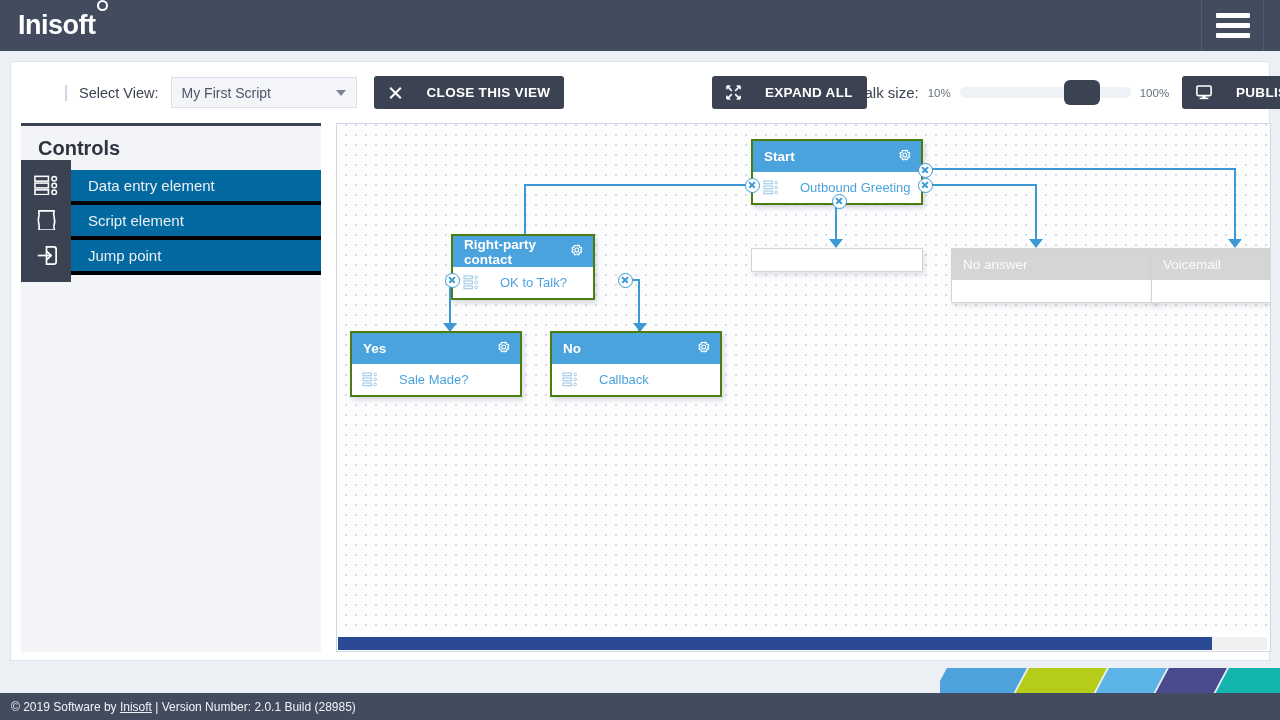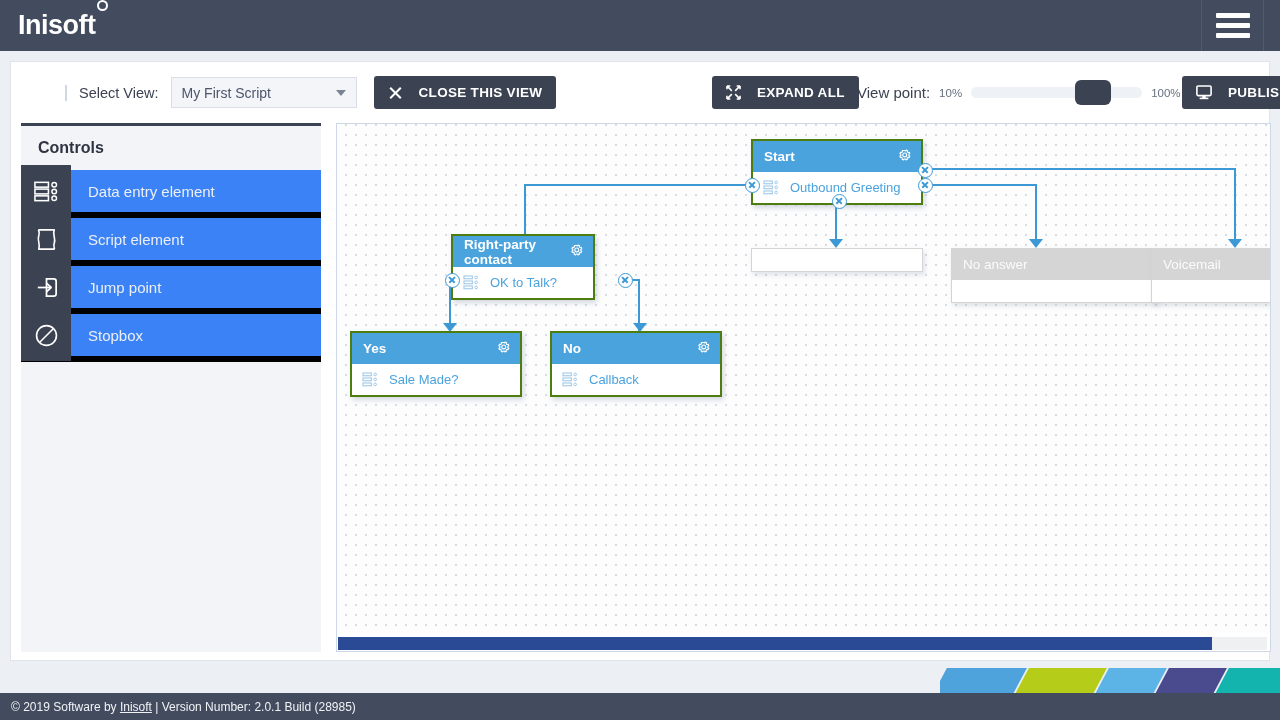--- a/index.html
+++ b/index.html
@@ -57,21 +57,21 @@
     background: #f3f5f9; border: 1px solid #d9dee8;
     display: flex; align-items: center; justify-content: space-between;
     padding: 0 10px; color: #4c566a; font-size: 14px;
   }
   .caret-down {
     width: 0; height: 0; border-left: 5px solid transparent; border-right: 5px solid transparent;
     border-top: 6px solid #7b8494;
   }
   .btn-dark {
     background: #3b4252; color: #ffffff; border: none; border-radius: 3px;
-    height: 33px; display: flex; align-items: center; gap: 16px;
+    height: 33px; display: flex; align-items: center; gap: 24px;
     padding: 13px 14px; font-size: 13.5px; font-weight: bold; letter-spacing: 0.3px;
     cursor: pointer; font-family: "Liberation Sans", sans-serif;
   }
   .btn-close-view { margin-left: 17px; }
   .x-icon { position: relative; width: 15px; height: 15px; }
   .x-icon:before, .x-icon:after {
     content: ""; position: absolute; left: 0; top: 6.5px; width: 15px; height: 2px; background: #fff;
   }
   .x-icon:before { transform: rotate(45deg); }
   .x-icon:after  { transform: rotate(-45deg); }
@@ -95,25 +95,25 @@
   
   .content { position: absolute; left: 0; top: 61px; right: 0; bottom: 0; }
 
   
   .sidebar {
     position: absolute; left: 10px; top: 0; width: 300px; height: 529px;
     background: #f2f4f8; border-top: 3px solid #3b4252;
   }
   .sidebar-title {
     height: 44px; display: flex; align-items: center; padding-left: 17px;
-    color: #2e3440; font-size: 16px; font-weight: bold;
+    color: #2e3440; font-size: 20px; font-weight: bold;
   }
   .ctrl-item {
-    height: 48px; background: #3b82f6; display: flex; align-items: center;
-    border-bottom: 6px solid #000000; cursor: pointer;
+    height: 35px; background: #0369a1; display: flex; align-items: center;
+    border-bottom: 4px solid #000000; cursor: pointer;
   }
   .ctrl-icon-cell {
     width: 50px; height: 52px; background: #3b4352;
     display: flex; align-items: center; justify-content: center;
   }
   .ctrl-label { color: #eceff4; font-size: 15px; padding-left: 17px; }
 
   
   .canvas-wrap {
     position: absolute; left: 325px; top: 0; width: 935px; height: 529px;
@@ -136,21 +136,21 @@
   
   .node { position: absolute; }
   .node-head {
     height: 31px; display: flex; align-items: center; justify-content: space-between;
     padding: 0 8px 0 11px; font-size: 13.5px; font-weight: bold; color: #ffffff;
   }
   .node.blue .node-head { background: #4ba3dd; }
   .node.blue { border: 2px solid #4d7c0f; box-shadow: 2px 3px 5px rgba(120,135,155,0.3); }
   .node-body {
     height: 31px; background: #ffffff; display: flex; align-items: center;
-    padding-left: 10px; gap: 10px; font-size: 13px; color: #4ba3dd;
+    padding-left: 10px; gap: 20px; font-size: 13px; color: #4ba3dd;
   }
   .node.gray { border: 1px solid #d4d4d4; box-shadow: 2px 3px 5px rgba(140,150,165,0.25); }
   .node.gray .node-head { background: #d5d5d5; color: #fbfbfb; font-weight: normal; font-size: 13.5px; }
   .node.gray .node-body { height: 22px; background: #ffffff; }
   .gear { width: 17px; height: 17px; flex: none; }
 
   
   .port {
     position: absolute; width: 15px; height: 15px; border-radius: 50%;
     background: #ffffff; border: 1.6px solid #3d98d6;
@@ -221,21 +221,21 @@
             <path d="M1 1 L6.2 6.2 M1 1 L1 4.6 M1 1 L4.6 1" stroke="#fff" stroke-width="1.7" fill="none"></path>
             <path d="M15 1 L9.8 6.2 M15 1 L15 4.6 M15 1 L11.4 1" stroke="#fff" stroke-width="1.7" fill="none"></path>
             <path d="M1 15 L6.2 9.8 M1 15 L1 11.4 M1 15 L4.6 15" stroke="#fff" stroke-width="1.7" fill="none"></path>
             <path d="M15 15 L9.8 9.8 M15 15 L15 11.4 M15 15 L11.4 15" stroke="#fff" stroke-width="1.7" fill="none"></path>
           </svg>
         </span>
         <span>EXPAND ALL</span>
       </button>
 
       <div class="viewsize-group">
-        <span class="viewsize-label">View point:</span>
+        <span class="viewsize-label">Talk size:</span>
         <span class="viewsize-min">10%</span>
         <div class="slider-track">
           <div class="slider-thumb"></div>
         </div>
         <span class="viewsize-max">100%</span>
       </div>
 
       <button class="btn-dark btn-publish">
         <span class="monitor-icon">
           <svg width="16" height="15" viewBox="0 0 16 15">
@@ -280,29 +280,20 @@
           <div class="ctrl-icon-cell">
             <svg width="27" height="27" viewBox="0 0 28 28">
               <path d="M14 5 H21.5 A2.5 2.5 0 0 1 24 7.5 V20.5 A2.5 2.5 0 0 1 21.5 23 H14 V5 Z" fill="none" stroke="#fff" stroke-width="1.8"></path>
               <path d="M5 14 H18" stroke="#fff" stroke-width="1.8" fill="none"></path>
               <path d="M14.5 10 L18.8 14 L14.5 18" stroke="#fff" stroke-width="1.8" fill="none" stroke-linejoin="round" stroke-linecap="round"></path>
             </svg>
           </div>
           <div class="ctrl-label">Jump point</div>
         </div>
 
-        <div class="ctrl-item">
-          <div class="ctrl-icon-cell">
-            <svg width="27" height="27" viewBox="0 0 28 28">
-              <circle cx="14" cy="14" r="10.3" fill="none" stroke="#fff" stroke-width="1.7"></circle>
-              <path d="M7 21 L21 7" stroke="#fff" stroke-width="1.7"></path>
-            </svg>
-          </div>
-          <div class="ctrl-label">Stopbox</div>
-        </div>
       </div>
 
       <div class="canvas-wrap">
         <div class="canvas-dots"></div>
 
         <div class="edge h" style="left:187px; top:59.5px; width:229px;"></div>
         <div class="edge v" style="left:187px; top:59.5px; height:55px;"></div>
         <div class="arrow" style="left:181px; top:110px;"></div>
 
         <div class="edge v" style="left:497.5px; top:75px; height:47px;"></div>

